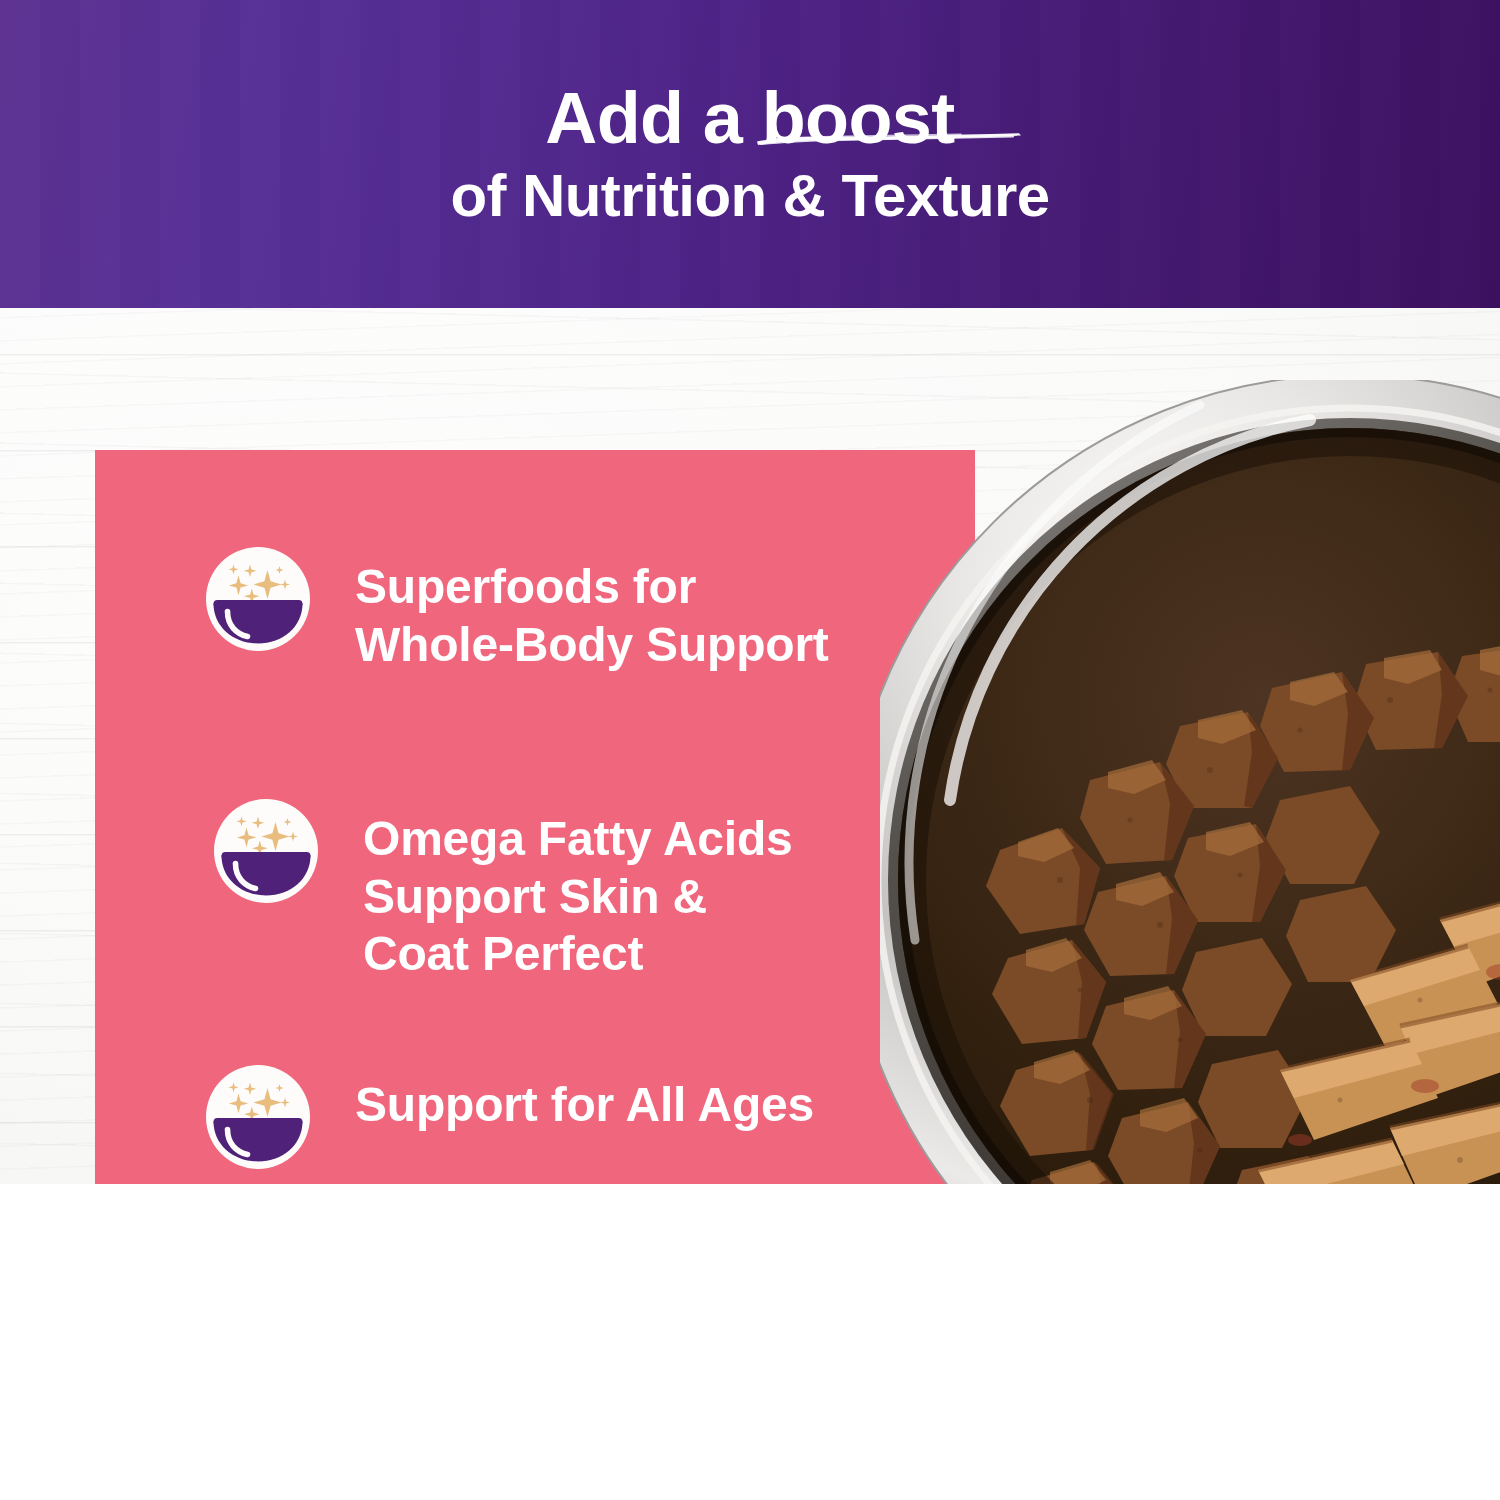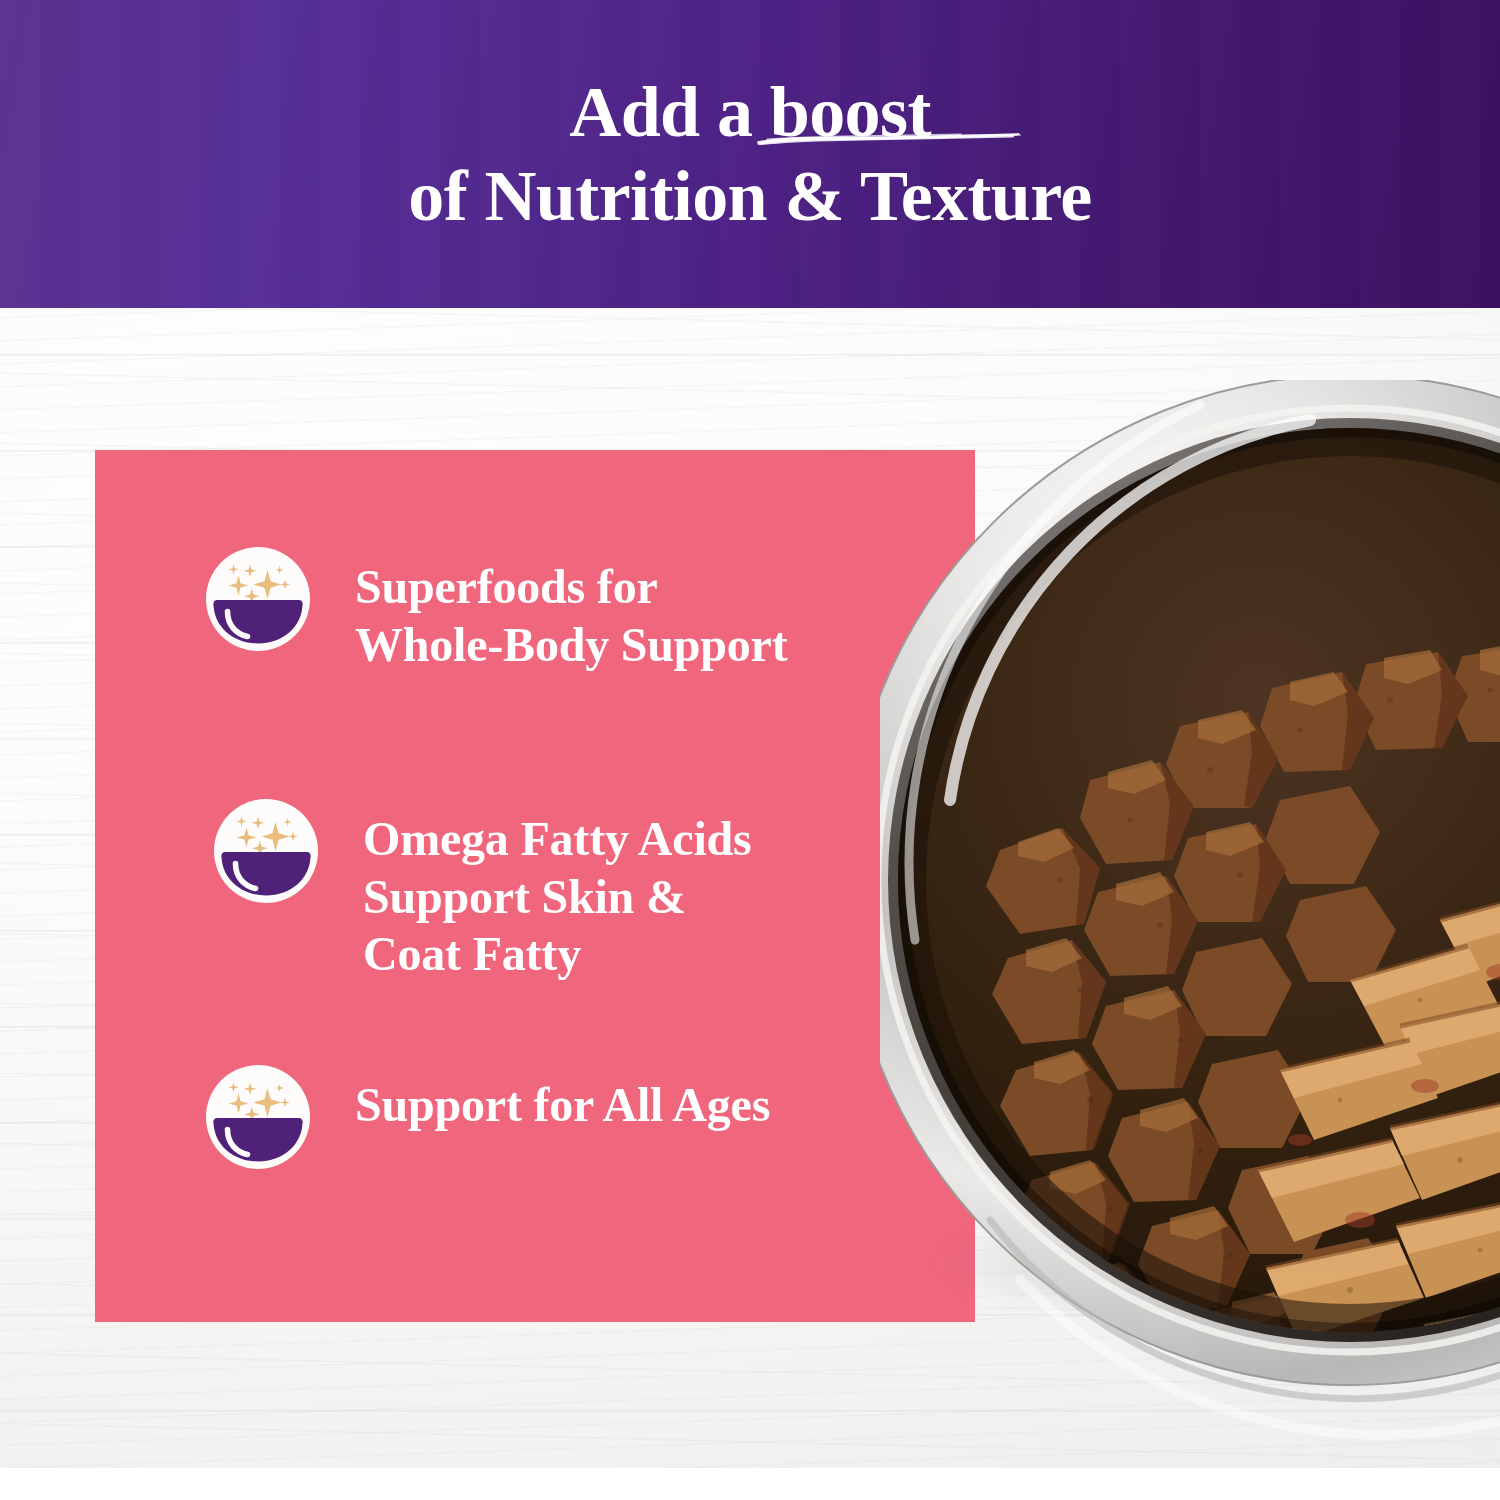--- a/index.html
+++ b/index.html
@@ -5,21 +5,21 @@
   * { margin:0; padding:0; box-sizing:border-box; }
   html,body { width:1500px; height:1500px; }
   body {
     font-family:"Liberation Sans", sans-serif;
     background:#ffffff;
     overflow:hidden;
     position:relative;
   }
 
   
-  #canvas { position:absolute; inset:0; width:1500px; height:1468px; overflow:hidden;font-family:Liberation Serif, serif; }
+  #canvas { position:absolute; inset:0; width:1500px; height:1184px; overflow:hidden; }
 
   
   #header-band {
     position:absolute; left:0; top:0; width:1500px; height:308px;
     background:linear-gradient(100deg,#5c3191 0%,#573097 18%,#4e2287 48%,#451a73 72%,#3c1060 100%);
     overflow:hidden;
   }
   #header-band .band-sheen {
     position:absolute; inset:0;
     background:repeating-linear-gradient(90deg,
@@ -28,21 +28,21 @@
     pointer-events:none;
   }
   #headline {
     position:absolute; left:0; top:0; width:1500px; height:308px;
     display:flex; flex-direction:column; align-items:center; justify-content:center;
     color:#ffffff; text-align:center;
     font-weight:800; letter-spacing:-0.6px; line-height:1.03;
   }
   .hl-line { display:block; white-space:nowrap; }
   .hl-line-1 { font-size:72px; position:relative; }
-  .hl-line-2 { font-size:72px; margin-top:10px;text-align:right; }
+  .hl-line-2 { font-size:60px; margin-top:10px;text-align:right; }
 
   
   #boost-underline {
     position:absolute; left:755px; top:128px; width:268px; height:22px;
     pointer-events:none;
   }
 
   
   #wood-bg {
     position:absolute; left:0; top:308px; width:1500px; height:1192px;
@@ -197,21 +197,21 @@
             <path d="M74.5,20.0 L75.4,23.1 L78.5,24.0 L75.4,24.9 L74.5,28.0 L73.6,24.9 L70.5,24.0 L73.6,23.1 Z"></path>
           </g>
           <path d="M8.5,57.5 L97.5,57.5 C97.5,80.8 77.6,97.5 53.0,97.5 C28.4,97.5 8.5,80.8 8.5,57.5 Z" fill="#4f2179"></path>
           <rect x="8.5" y="54.0" width="89" height="7.6" rx="3.8" fill="#4f2179"></rect>
           <path d="M22.5,65.5 C22.5,79.5 31.5,88.0 42.5,90.5" stroke="#fdfcfa" stroke-width="5.6" fill="none" stroke-linecap="round"></path>
         </svg>
       </div>
       <div class="feature-text">
         <span class="ft-line">Omega Fatty Acids</span>
         <span class="ft-line">Support Skin &amp;</span>
-        <span class="ft-line">Coat Fatty</span>
+        <span class="ft-line">Coat Perfect</span>
       </div>
     </div>
 
     <div class="feature-row" id="row-3">
       <div class="feature-icon">
         <svg viewBox="0 0 106 106" width="106" height="106">
           <circle cx="53" cy="53" r="52" fill="#fdfcfa"></circle>
           <g fill="#e8bd7e">
             <path d="M62.5,24 L65.6,35.2 L76.5,38.5 L65.6,41.8 L62.5,53 L59.4,41.8 L48.5,38.5 L59.4,35.2 Z"></path>
             <path d="M33.5,29.5 L35.6,37.2 L43.2,39.4 L35.6,41.6 L33.5,49.3 L31.4,41.6 L23.8,39.4 L31.4,37.2 Z"></path>

